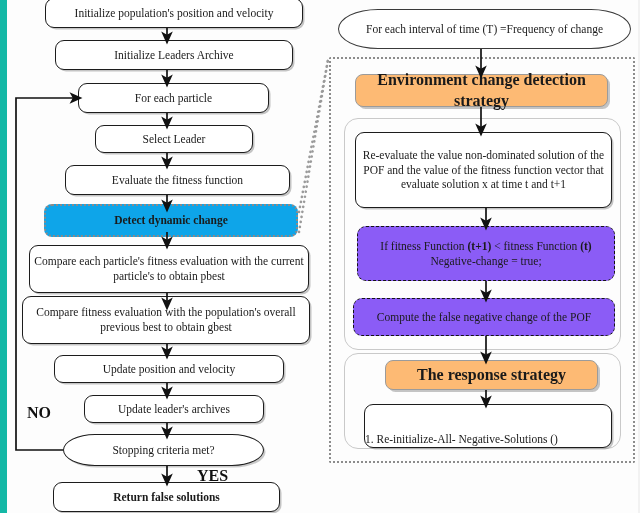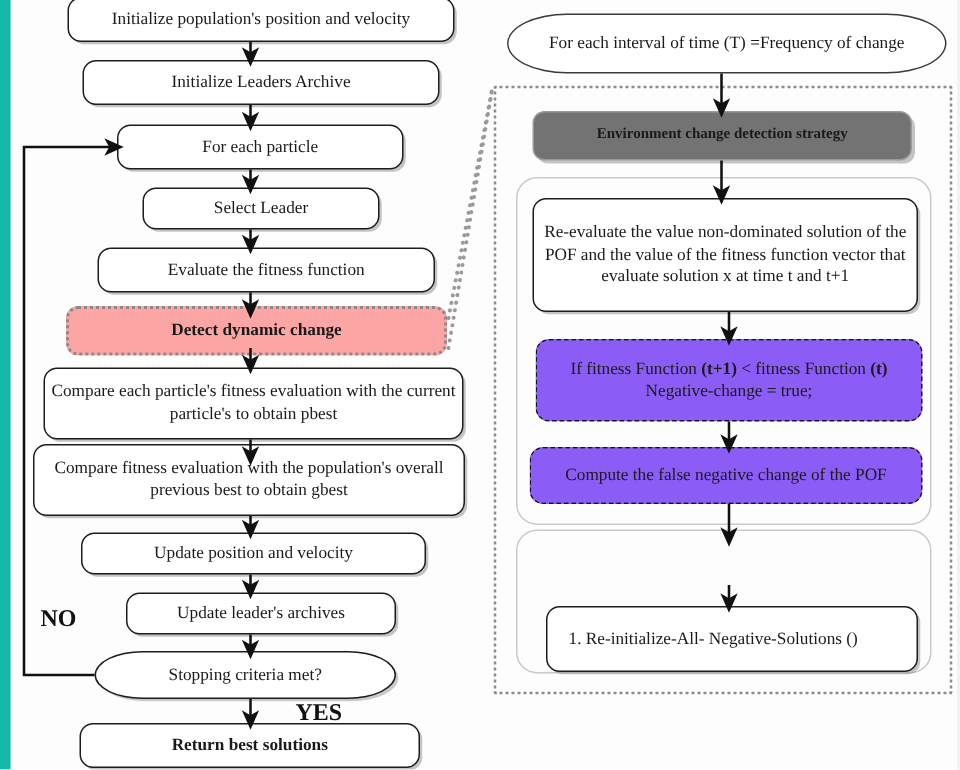--- a/index.html
+++ b/index.html
@@ -28,30 +28,30 @@
   
   .proc{
     border:1.6px solid #1c1c1c;
     border-radius:9px;
     background:#ffffff;
     box-shadow:2px 2px 0 -0.5px rgba(150,150,150,0.55);
     font-size:11.5px;
   }
   
   .shaded{
-    background:#737373;
+    background:#fdba74;
     border:1.4px solid #9b9b9b;
     border-radius:8px;
     box-shadow:2.5px 2.5px 0 -0.5px rgba(140,140,140,0.5);
     font-weight:bold;
-    font-size:10px;
+    font-size:16px;
   }
   
   .dotbox{
-    background:#fca5a5;
+    background:#0ea5e9;
     border:2px dotted #8a8a8a;
     border-radius:8px;
     font-weight:bold;
     font-size:11.5px;
   }
   
   .dashbox{
     background:#8b5cf6;
     border:1.7px dashed #141414;
     border-radius:9px;
@@ -75,21 +75,21 @@
   }
   
   .group{
     position:absolute;
     border:1.4px solid #c9c9c9;
     border-radius:14px;
     background:transparent;
     box-sizing:border-box;
   }
   
-  .lefttext{justify-content:flex-start;text-align:left;padding-left:14px;font-size:11.5px;}
+  .lefttext{justify-content:flex-start;text-align:left;font-size:11.5px;align-items:flex-end;}
   .lefttext .ln{display:block;}
   
   #wires{position:absolute;left:0;top:0;width:640px;height:513px;pointer-events:none;}
   .lbl{
     position:absolute;font-weight:bold;font-size:16px;color:#111;
     font-family:"Liberation Serif", serif;
   }
   b{font-weight:bold;}
 </style>
 </head>
@@ -147,21 +147,21 @@
 
   <div class="node proc" style="left:77px;top:395px;width:180px;height:28px;">
     <span>Update leader's archives</span>
   </div>
 
   <div class="node oval dark" style="left:56px;top:434px;width:201px;height:32px;">
     <span>Stopping criteria met?</span>
   </div>
 
   <div class="node proc" style="left:46px;top:482px;width:227px;height:30px;font-weight:bold;">
-    <span>Return best solutions</span>
+    <span>Return false solutions</span>
   </div>
 
   <div class="lbl" style="left:20px;top:404px;">NO</div>
   <div class="lbl" style="left:190px;top:467px;">YES</div>
 
   <div class="node oval" style="left:331px;top:9px;width:293px;height:40px;">
     <span>For each interval of time (T) =Frequency of change</span>
   </div>
 
   <div class="node shaded" style="left:348px;top:74px;width:253px;height:33px;">
@@ -180,20 +180,23 @@
     <span>
       <span class="ln"><span>If fitness Function </span><b>(t+1)</b><span> &lt; fitness Function </span><b>(t)</b></span>
       <span class="ln">Negative-change = true;</span>
     </span>
   </div>
 
   <div class="node dashbox" style="left:346px;top:298px;width:262px;height:38px;">
     <span>Compute the false negative change of the POF</span>
   </div>
 
+  <div class="node shaded" style="left:378px;top:360px;width:213px;height:30px;">
+    <span>The response strategy</span>
+  </div>
 
   <div class="node proc lefttext" style="left:357px;top:404px;width:248px;height:44px;">
     <span>
       <span class="ln">1. Re-initialize-All- Negative-Solutions ()</span>
     </span>
   </div>
 
   <svg id="wires" viewBox="0 0 640 513">
     <defs>
       <marker id="ah" markerWidth="9" markerHeight="9" refX="4.2" refY="4" orient="auto">

